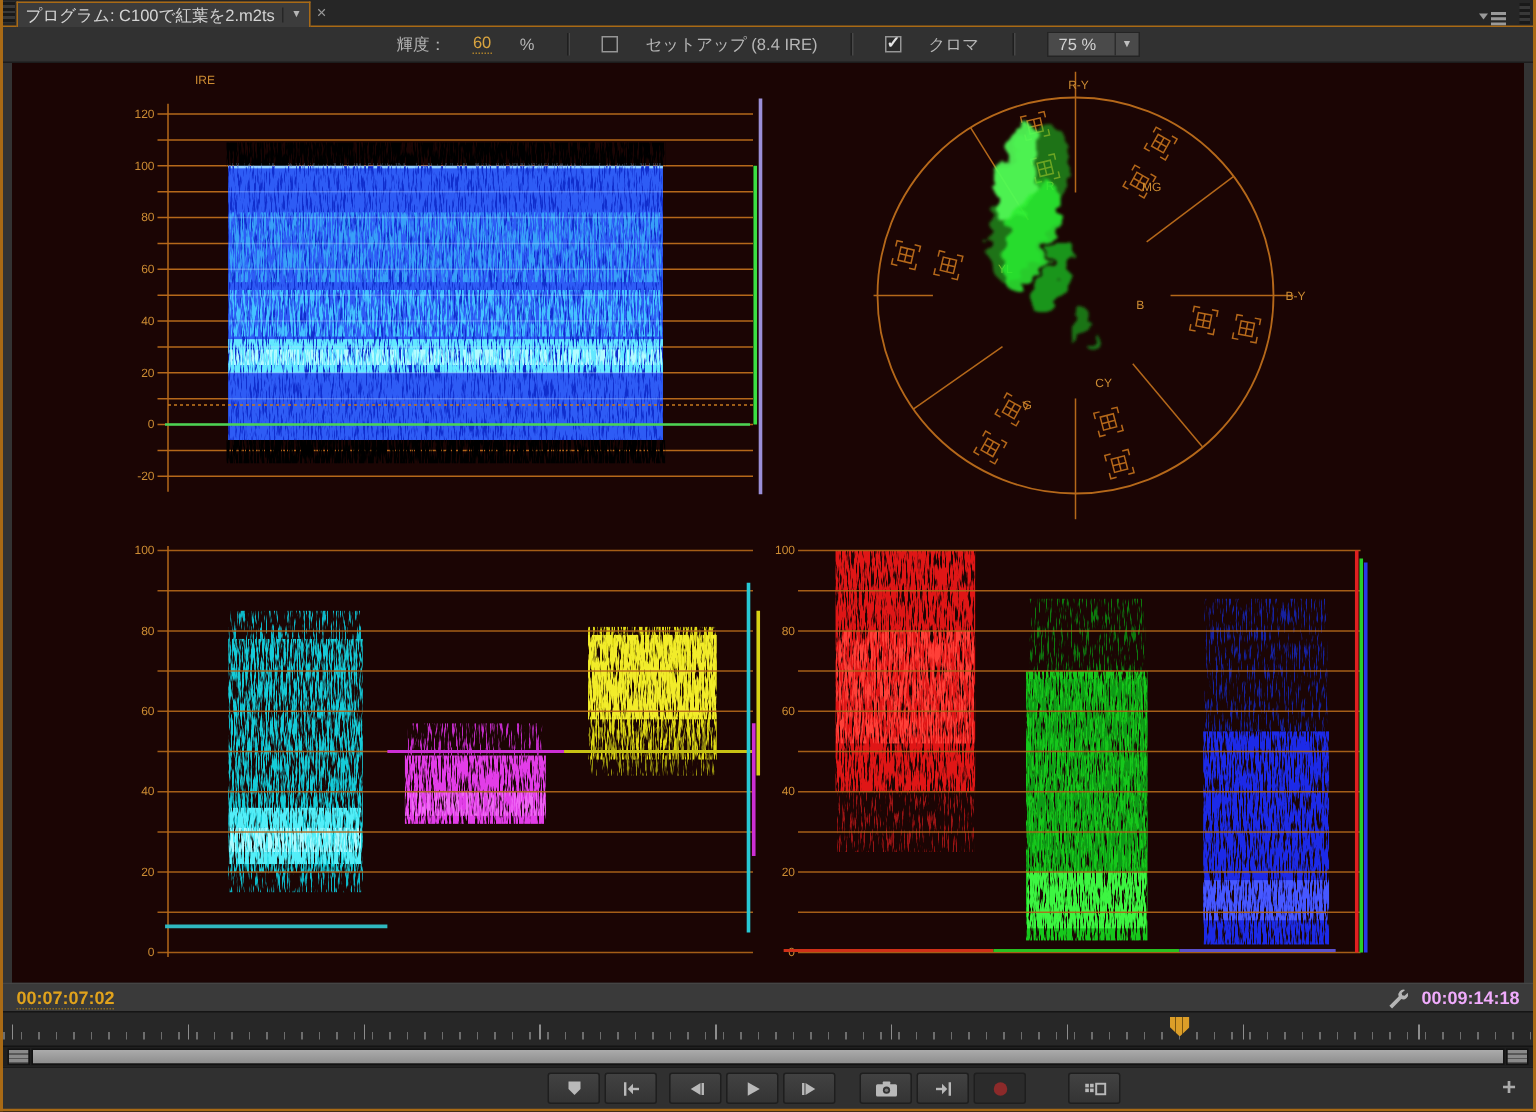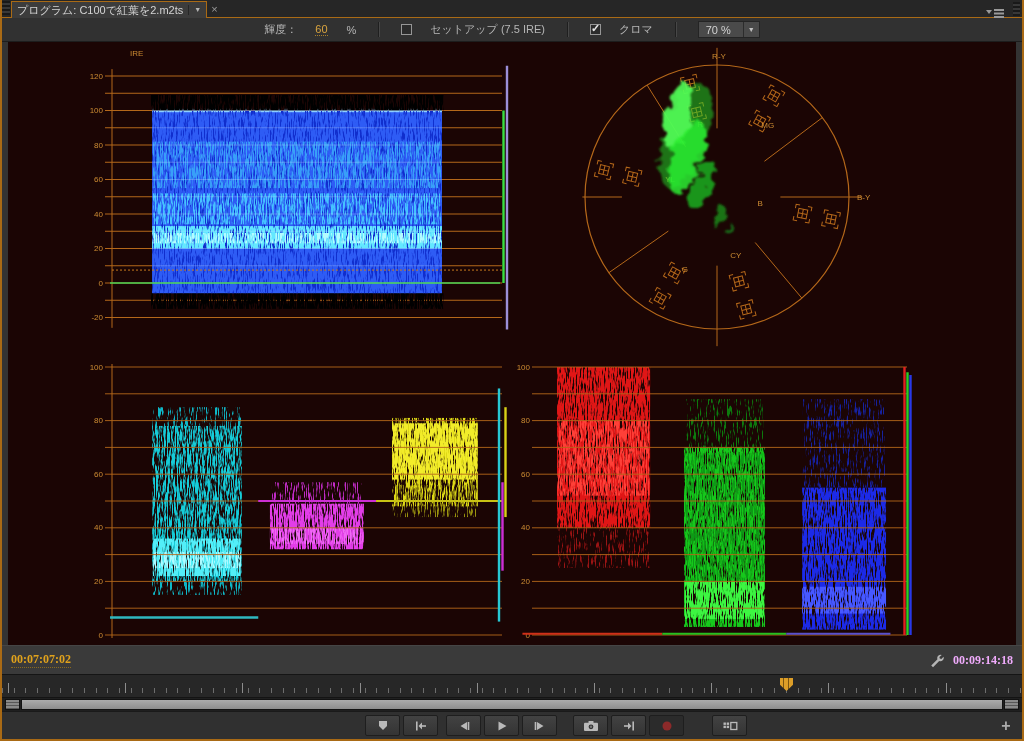--- a/index.html
+++ b/index.html
@@ -22,21 +22,21 @@
 .cb.checked::after{content:"✓";color:#e6e6e6;font-size:11px;font-weight:bold;position:absolute;top:-3px;left:0}
 .dropdown{display:flex;align-items:center;background:#4a4a4a;border:1px solid #242424;height:17px;min-width:62px}
 .dropdown .dval{padding:0 8px 0 7px;color:#d2d2d2;flex:1}
 .dropdown .dd-arrow{font-size:7px;color:#c0c0c0;border-left:1px solid #2c2c2c;padding:0 4px;line-height:15px}
 
 .scopes{flex:1 1 auto;position:relative;background:#333}
 .scope-bg{position:absolute;left:6px;right:6px;top:0;bottom:0;background:#1b0504}
 #scopes-svg{position:absolute;left:0;top:0}
 .quad{position:absolute;pointer-events:none}
 
-.tc-row{height:29px;background:#3a3a3a;border-top:1px solid #454545;display:flex;align-items:center;padding:0 9px;font-family:Liberation Serif, serif;font-size:12px;font-weight:bold;flex:0 0 auto}
+.tc-row{height:19px;background:#3a3a3a;border-top:1px solid #454545;display:flex;align-items:center;padding:0 9px;font-family:Liberation Sans, sans-serif;font-size:12px;font-weight:bold;flex:0 0 auto}
 .tc-current{color:#e0a21c;border-bottom:1px dotted #8a6a1f}
 .wrench{margin-left:auto;margin-right:9px;width:15px;height:15px}
 .tc-duration{color:#f0abfc}
 
 .ruler{height:24px;background:#272727;border-top:1px solid #151515;border-bottom:1px solid #141414;position:relative;flex:0 0 auto}
 .ruler::before{content:"";position:absolute;left:0;right:0;bottom:4px;height:5px;background:repeating-linear-gradient(90deg,#6d6d6d 0 1px,transparent 1px 11.7px)}
 .ruler::after{content:"";position:absolute;left:0;right:0;bottom:4px;height:10px;background:repeating-linear-gradient(90deg,#8d8d8d 0 1px,transparent 1px 117.2px);background-position-x:6px}
 .playhead{position:absolute;left:778px;top:3px;width:13px;height:13px;z-index:2;background:linear-gradient(90deg,#dc9e28 0 3px,#7a5510 3px 4px,#dc9e28 4px 8px,#7a5510 8px 9px,#dc9e28 9px 13px);clip-path:polygon(0 0,100% 0,100% 52%,50% 100%,0 52%)}
 
 .scrollrow{height:13px;background:#1f1f1f;display:flex;padding:1px 3px;gap:1px;flex:0 0 auto}
@@ -74,27 +74,27 @@
     </div>
     <div class="grip-r"></div>
   </div>
 
   <div class="toolbar">
     <span>輝度：</span>
     <span class="hot" style="margin-left:-4px">60</span>
     <span style="margin-left:-3px">%</span>
     <span class="sep"></span>
     <span class="cb"></span>
-    <span style="margin-left:-4px">セットアップ (7.5 IRE)</span>
+    <span style="margin-left:-4px">セットアップ (8.4 IRE)</span>
     <span class="sep"></span>
     <span class="cb checked"></span>
     <span style="margin-left:-4px">クロマ</span>
     <span class="sep"></span>
     <span class="dropdown">
-      <span class="dval">70 %</span>
+      <span class="dval">75 %</span>
       <span class="dd-arrow">▼</span>
     </span>
   </div>
 
   <div class="scopes">
     <div class="scope-bg"></div>
     <svg id="scopes-svg" width="1024" height="605">
         <defs>
           <filter id="fDense" x="-10%" y="-10%" width="120%" height="120%">
             <feTurbulence type="fractalNoise" baseFrequency="0.9 0.08" numOctaves="3" seed="7" result="n"></feTurbulence>

